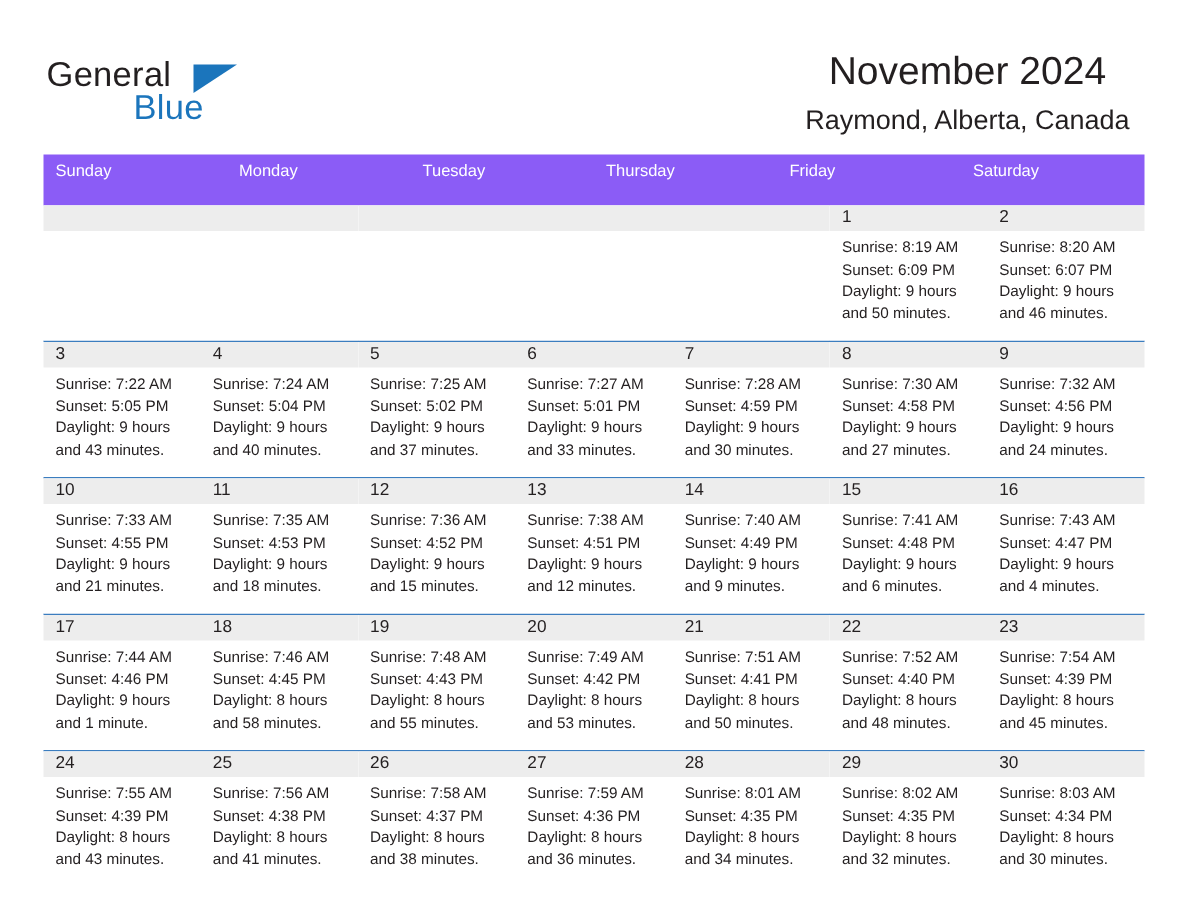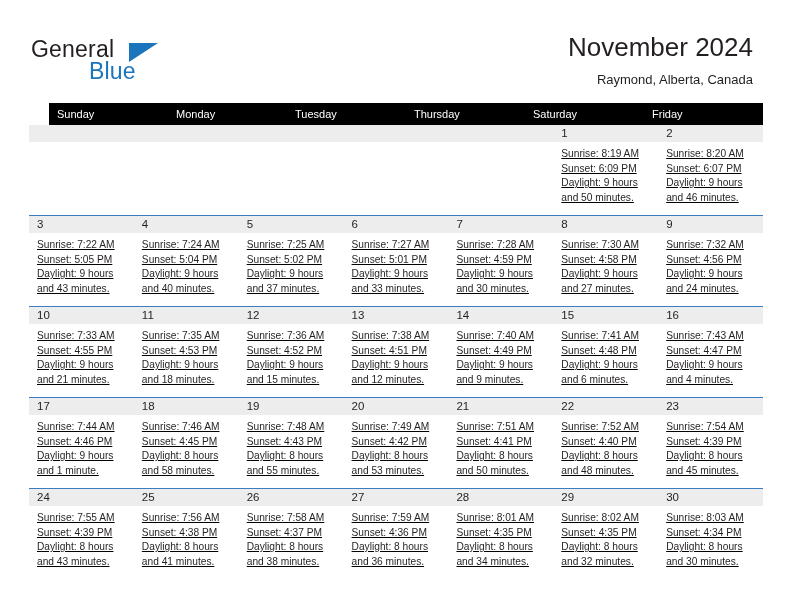--- a/index.html
+++ b/index.html
@@ -72,39 +72,38 @@
     text-align: right;
   }
   .cal-title {
     font-size: 26px;
     color: #231f20;
     line-height: 34px;
     white-space: nowrap;
     text-align: center;
   }
   .cal-subtitle {
-    font-size: 13px;
+    font-size: 18px;
     color: #231f20;
     line-height: 20px;
     margin-top: 6px;
     white-space: nowrap;
   }
 
   
   .calendar {
     position: absolute;
     left: 29px;
     top: 103px;
     width: 734px;
   }
   .dow-row {
     display: flex;
-    background: #000000;
-    height: 22px;
-    margin-left: 20px;
+    background: #8b5cf6;
+    height: 34px;
   }
   .dow-cell {
     flex: 1 1 0;
     color: #ffffff;
     font-size: 11px;
     line-height: 22px;
     padding-left: 8px;
     box-sizing: border-box;
     white-space: nowrap;
   }
@@ -132,21 +131,20 @@
     box-sizing: border-box;
     color: #231f20;
     white-space: nowrap;
   }
   .day-cell.empty .day-num-band {
     background: #ededed;
   }
   .day-body {
     padding: 5px 6px 0 8px;
     box-sizing: border-box;
-    text-decoration: underline;
   }
   .day-line {
     font-size: 10.2px;
     line-height: 14.6px;
     color: #231f20;
     white-space: nowrap;
   }
 </style>
 </head>
 <body>
@@ -167,22 +165,22 @@
     </div>
 
   </div>
 
   <div class="calendar">
     <div class="dow-row" id="dow-row">
         <div class="dow-cell">Sunday</div>
         <div class="dow-cell">Monday</div>
         <div class="dow-cell">Tuesday</div>
         <div class="dow-cell">Thursday</div>
+        <div class="dow-cell">Friday</div>
         <div class="dow-cell">Saturday</div>
-        <div class="dow-cell">Friday</div>
       </div>
     <div id="weeks-container">
         <div class="week-row first">
           <div class="day-cell empty">
             <div class="day-num-band"></div>
             <div class="day-body"></div>
           </div>
           <div class="day-cell empty">
             <div class="day-num-band"></div>
             <div class="day-body"></div>

